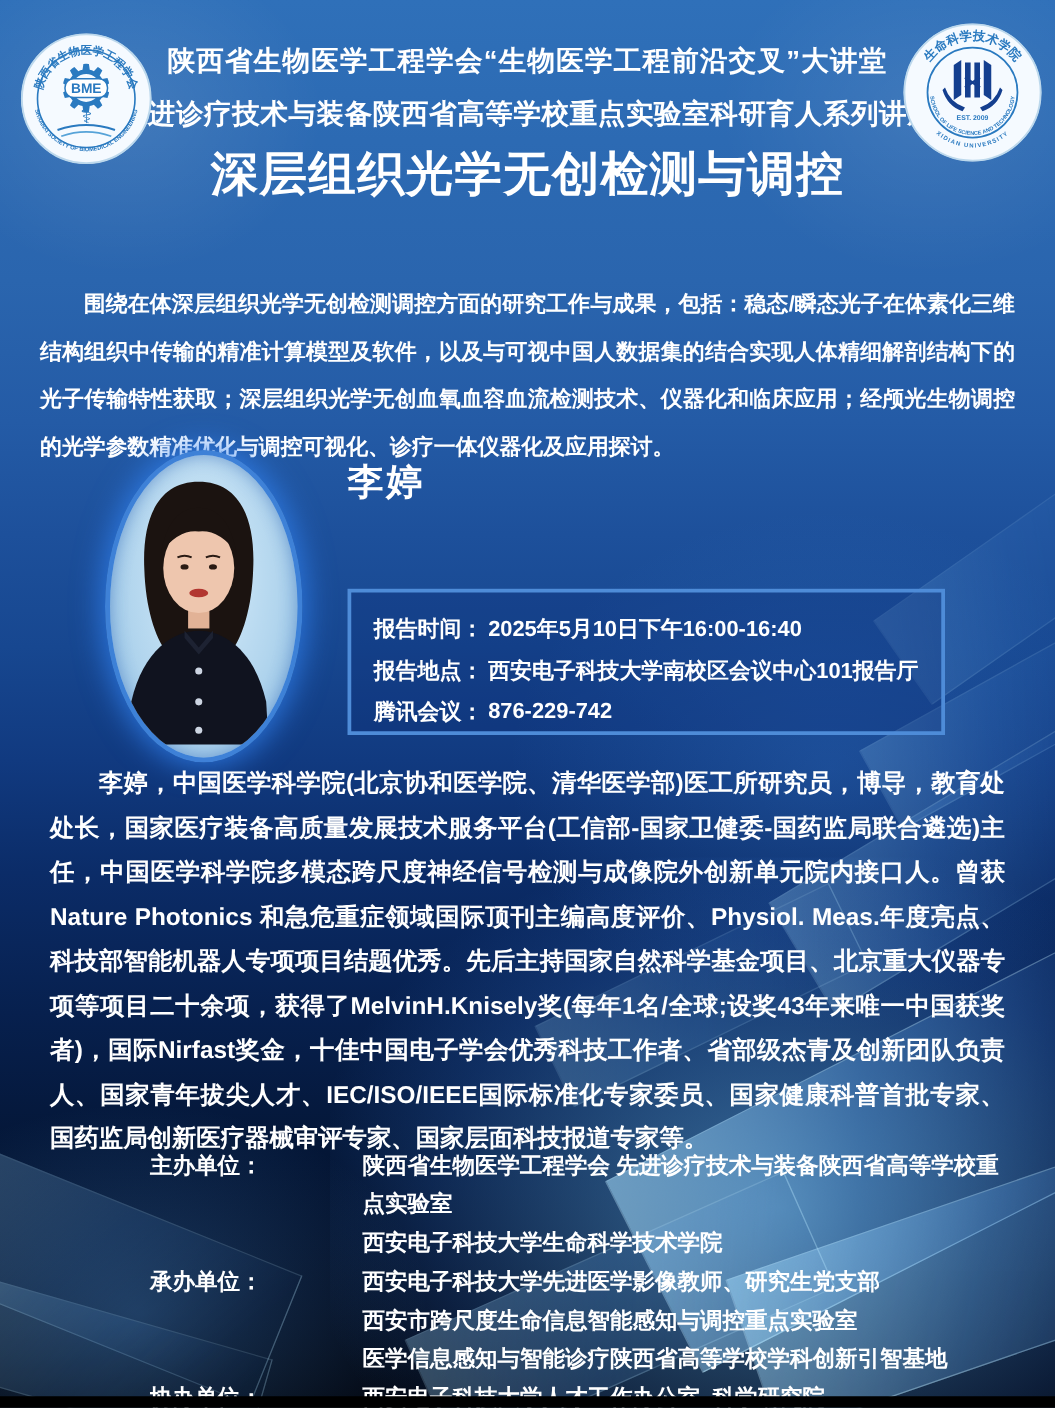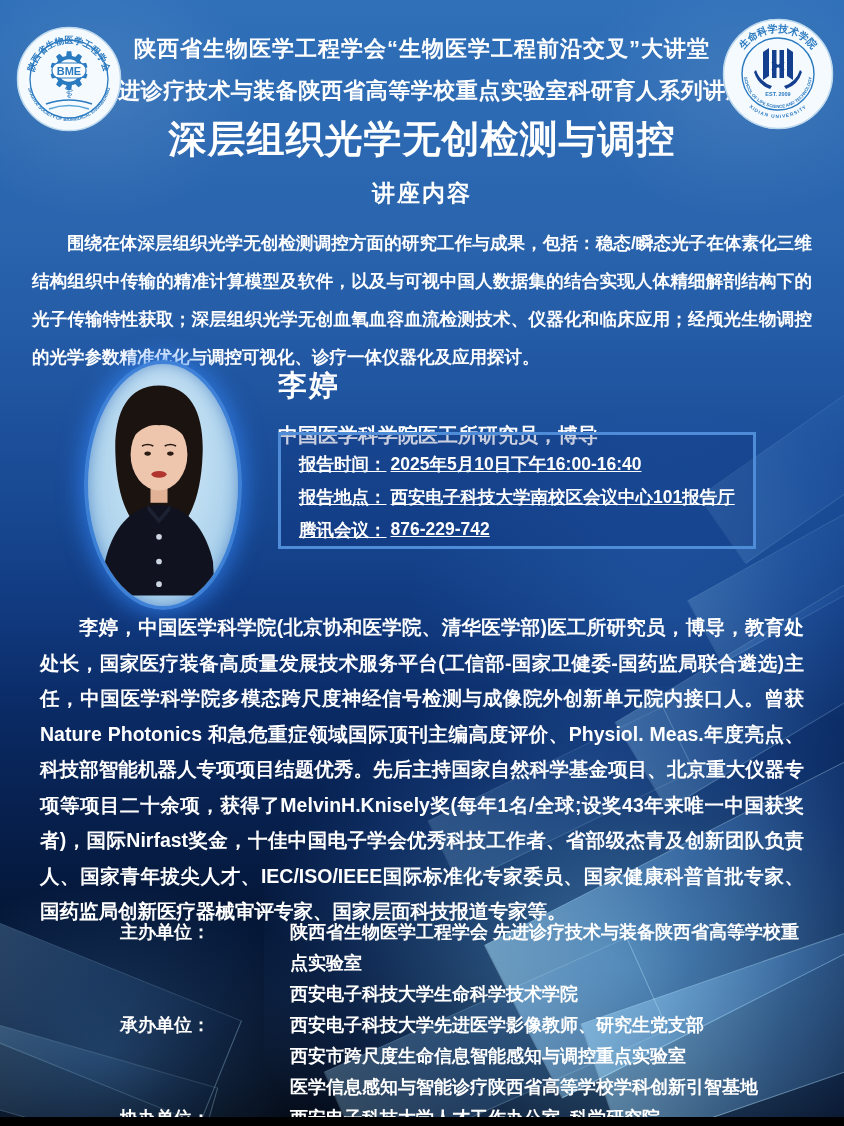--- a/index.html
+++ b/index.html
@@ -55,23 +55,23 @@
   #logo-left{left:16px;top:26px;width:106px;height:106px;}
   #logo-right{left:722px;top:18px;width:112px;height:112px;}
   
   #photo{left:84px;top:360px;width:150px;height:242px;border-radius:50%;
     overflow:hidden;
     background:radial-gradient(ellipse at 50% 40%,#d6ecfa 0%,#b3d6ee 55%,#8fc0e4 100%);
     border:4px solid rgba(56,124,214,0.95);
     box-shadow:0 0 22px 4px rgba(50,130,240,0.75), inset 0 0 14px rgba(25,80,170,0.45);}
   #speaker-name{left:278px;top:366px;font-size:29px;letter-spacing:2px;}
   #speaker-affiliation{left:278px;top:422px;font-size:20px;}
-  #info-box{left:278px;top:432px;width:478px;height:117px;
+  #info-box{left:278px;top:471px;width:478px;height:117px;
     border:3px solid #4e8cd8;background:rgba(8,38,110,0.22);
-    box-sizing:border-box;padding:12px 0 0 18px;text-decoration:underline;}
+    box-sizing:border-box;padding:12px 0 0 18px;}
   .info-row{display:flex;height:33px;align-items:center;font-size:17.5px;}
   .info-label{flex:none;}
   .info-value{white-space:pre-wrap;margin-left:4px;}
   
   #bio{left:28px;top:598px;width:788px;font-size:19.5px;line-height:35.5px;
     text-align:justify;text-align-last:left;}
   #bio p{margin:12px;text-indent:2em;}
   
   #organizers{left:95px;top:917px;width:710px;font-size:18px;line-height:31px;}
   .org-row{display:flex;margin-left:25px;}
@@ -157,21 +157,20 @@
         <path d="M 34,52 Q 38,64 50,68 L 48,71 Q 36,67 32,54 Z"></path>
         <path d="M 78,52 Q 74,64 62,68 L 64,71 Q 76,67 80,54 Z"></path>
       </g>
       <text x="56" y="78" font-size="5.5" text-anchor="middle" fill="#2a7ac0" font-weight="bold">EST. 2009</text>
     </svg>
   </div>
 
   <div class="content center" id="hdr-line1">陕西省生物医学工程学会“生物医学工程前沿交叉”大讲堂</div>
   <div class="content center" id="hdr-line2">先进诊疗技术与装备陕西省高等学校重点实验室科研育人系列讲座</div>
   <div class="content center" id="main-title">深层组织光学无创检测与调控</div>
-  <div class="content center" id="section-label">讲座内容</div>
 
   <div class="content" id="abstract">
     <p>围绕在体深层组织光学无创检测调控方面的研究工作与成果，包括：稳态/瞬态光子在体素化三维结构组织中传输的精准计算模型及软件，以及与可视中国人数据集的结合实现人体精细解剖结构下的光子传输特性获取；深层组织光学无创血氧血容血流检测技术、仪器化和临床应用；经颅光生物调控的光学参数精准优化与调控可视化、诊疗一体仪器化及应用探讨。</p>
   </div>
 
   <div class="content" id="photo">
     <svg width="142" height="234" viewBox="0 0 150 242">
       <path d="M75,20 C40,20 27,52 29,94 C30,126 38,152 48,164 L102,164 C112,152 120,126 121,94 C123,52 110,20 75,20 Z" fill="#1b1310"></path>
       <rect x="66" y="118" width="18" height="26" fill="#e2b296"></rect>
       <ellipse cx="75" cy="93" rx="30" ry="38" fill="#eec6ae"></ellipse>
@@ -183,21 +182,20 @@
       <ellipse cx="75" cy="114" rx="8" ry="3.6" fill="#b23630"></ellipse>
       <path d="M16,242 L18,206 C28,162 54,146 75,146 C96,146 122,162 132,206 L134,242 Z" fill="#10131f"></path>
       <path d="M63,146 L75,160 L87,146 L87,152 L75,166 L63,152 Z" fill="#1d2232"></path>
       <circle cx="75" cy="180" r="3" fill="#cdd5e2"></circle>
       <circle cx="75" cy="206" r="3" fill="#cdd5e2"></circle>
       <circle cx="75" cy="230" r="3" fill="#cdd5e2"></circle>
     </svg>
   </div>
 
   <div class="content" id="speaker-name">李婷</div>
-  <div class="content" id="speaker-affiliation">中国医学科学院医工所研究员，博导</div>
 
   <div class="content" id="info-box">
     <div class="info-row">
       <span class="info-label">报告时间：</span>
       <span class="info-value">2025年5月10日下午16:00-16:40</span>
     </div>
     <div class="info-row">
       <span class="info-label">报告地点：</span>
       <span class="info-value">西安电子科技大学南校区会议中心101报告厅</span>
     </div>

